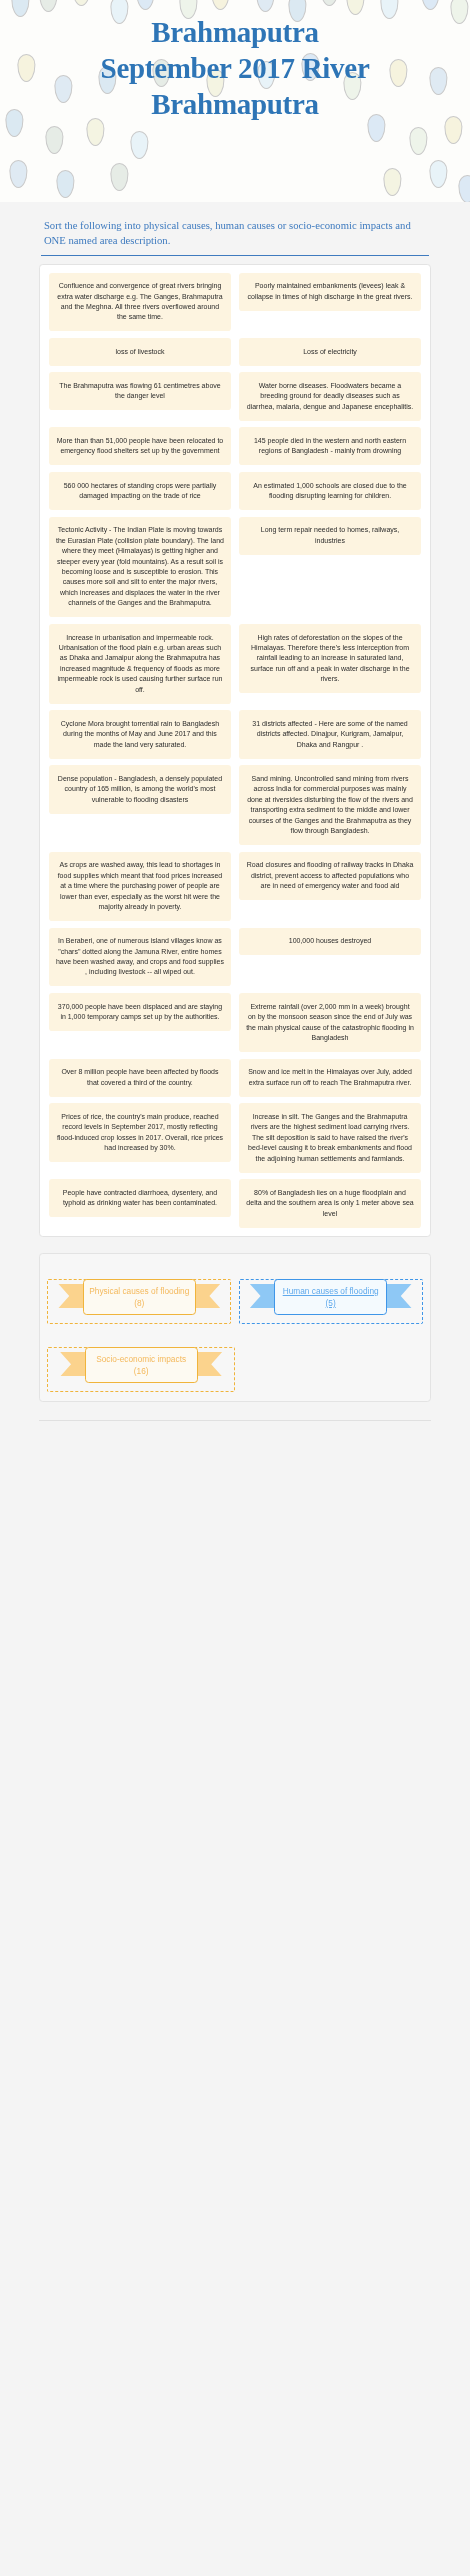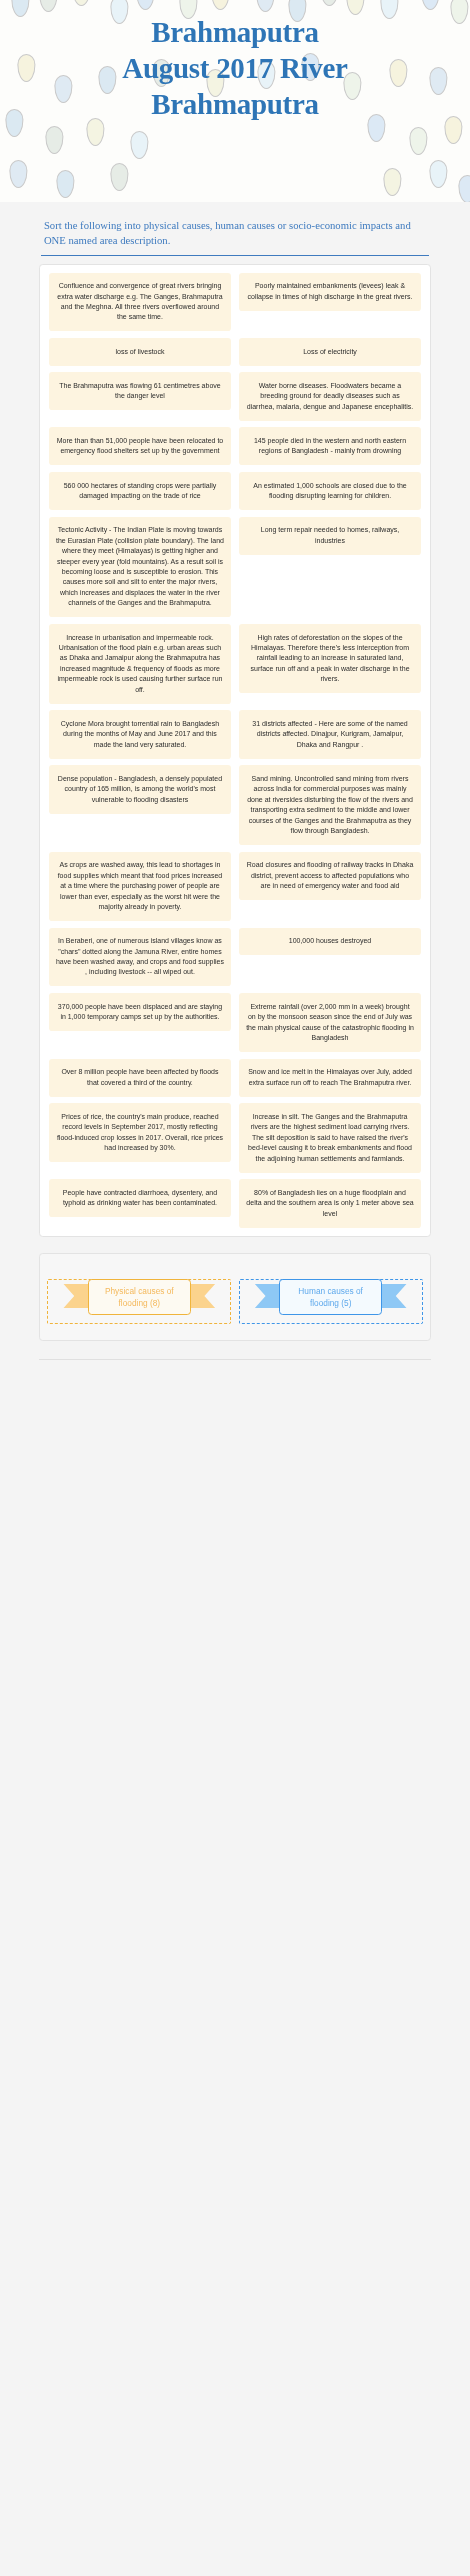--- a/index.html
+++ b/index.html
@@ -116,21 +116,21 @@
     left: 0; right: 0;
     top: 16px;
     bottom: 0;
     border: 1.2px dashed #f0b43c;
     border-radius: 1.8px;
   }
   .dropzone.blue .dz-area { border-color: #3f96e8; }
   .ribbon {
     position: relative;
     margin: 0 auto;
-    width: 103px;
+    width: 113px;
     z-index: 3;
   }
   .ribbon-tail {
     position: absolute;
     top: 4.9px;
     width: 26px;
     height: 24.5px;
     background: #fbd38d;
   }
   .ribbon-tail.left  { left: -24.5px;  clip-path: polygon(0 0, 100% 0, 100% 100%, 0 100%, 42% 50%); }
@@ -145,20 +145,21 @@
     text-align: center;
     font-size: 8.3px;
     line-height: 12.2px;
     padding: 4.9px 3.7px;
     z-index: 4;
   }
   .dropzone.blue .ribbon-label {
     background: #f4fafe;
     border-color: #3f96e8;
     color: #5fa9ec;
+    text-decoration: underline;
   }
   #bottom-rule {
     width: 392px;
     margin: 18.4px auto 0 auto;
     border: 0;
     border-top: 0.6px solid #e0e0e0;
   }
 </style>
 </head>
 <body>
@@ -198,21 +199,21 @@
       <div class="raindrop" style="left: 444px; top: 116px; background: rgb(246, 243, 222);"></div>
       <div class="raindrop" style="left: 8.6px; top: 160px; background: rgb(223, 234, 243);"></div>
       <div class="raindrop" style="left: 56px; top: 170px; background: rgb(219, 233, 242);"></div>
       <div class="raindrop" style="left: 110px; top: 163px; background: rgb(230, 236, 230);"></div>
       <div class="raindrop" style="left: 383px; top: 168px; background: rgb(244, 244, 226);"></div>
       <div class="raindrop" style="left: 429px; top: 160px; background: rgb(232, 243, 248);"></div>
       <div class="raindrop" style="left: 458px; top: 175px; background: rgb(220, 233, 245);"></div>
     </div>
   <div id="page-title">
       <div>Brahmaputra</div>
-      <div>August 2017 River</div>
+      <div>September 2017 River</div>
       <div>Brahmaputra</div>
     </div>
 </div>
 
 <div id="page-body">
   <div id="content-inner">
 
     <div id="instruction">Sort the following into physical causes, human causes or socio-economic impacts and ONE named area description.</div>
     <hr id="instruction-rule">
 
@@ -352,19 +353,27 @@
           <div class="dropzone blue">
             <div class="dz-area"></div>
             <div class="ribbon">
               <div class="ribbon-tail left"></div>
               <div class="ribbon-tail right"></div>
               <div class="ribbon-label">Human causes of flooding (5)</div>
             </div>
           </div>
         </div>
         <div class="dz-row">
+          <div class="dropzone">
+            <div class="dz-area"></div>
+            <div class="ribbon">
+              <div class="ribbon-tail left"></div>
+              <div class="ribbon-tail right"></div>
+              <div class="ribbon-label">Socio-economic impacts (16)</div>
+            </div>
+          </div>
         </div>
       </div>
 
   </div>
   <hr id="bottom-rule">
 </div>
 
 
 </body></html>

